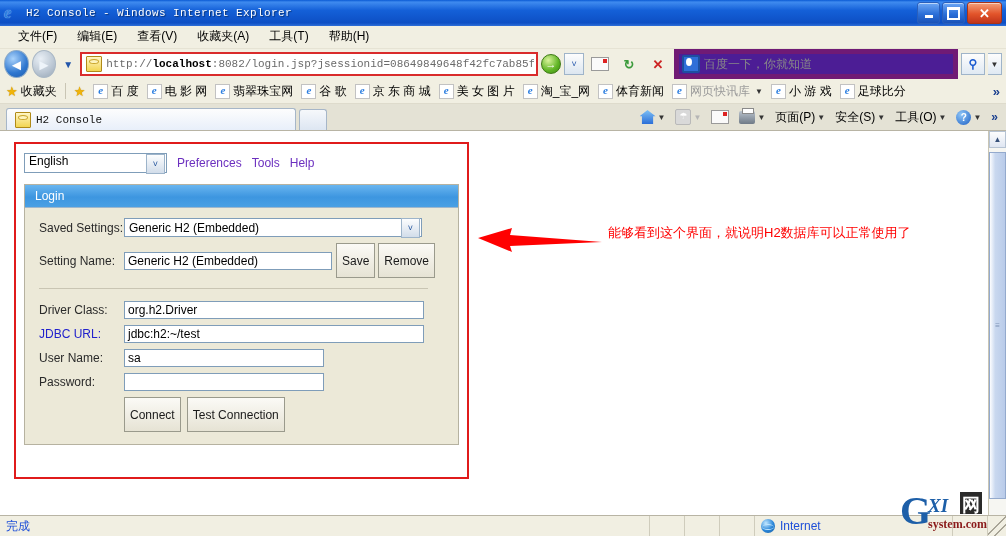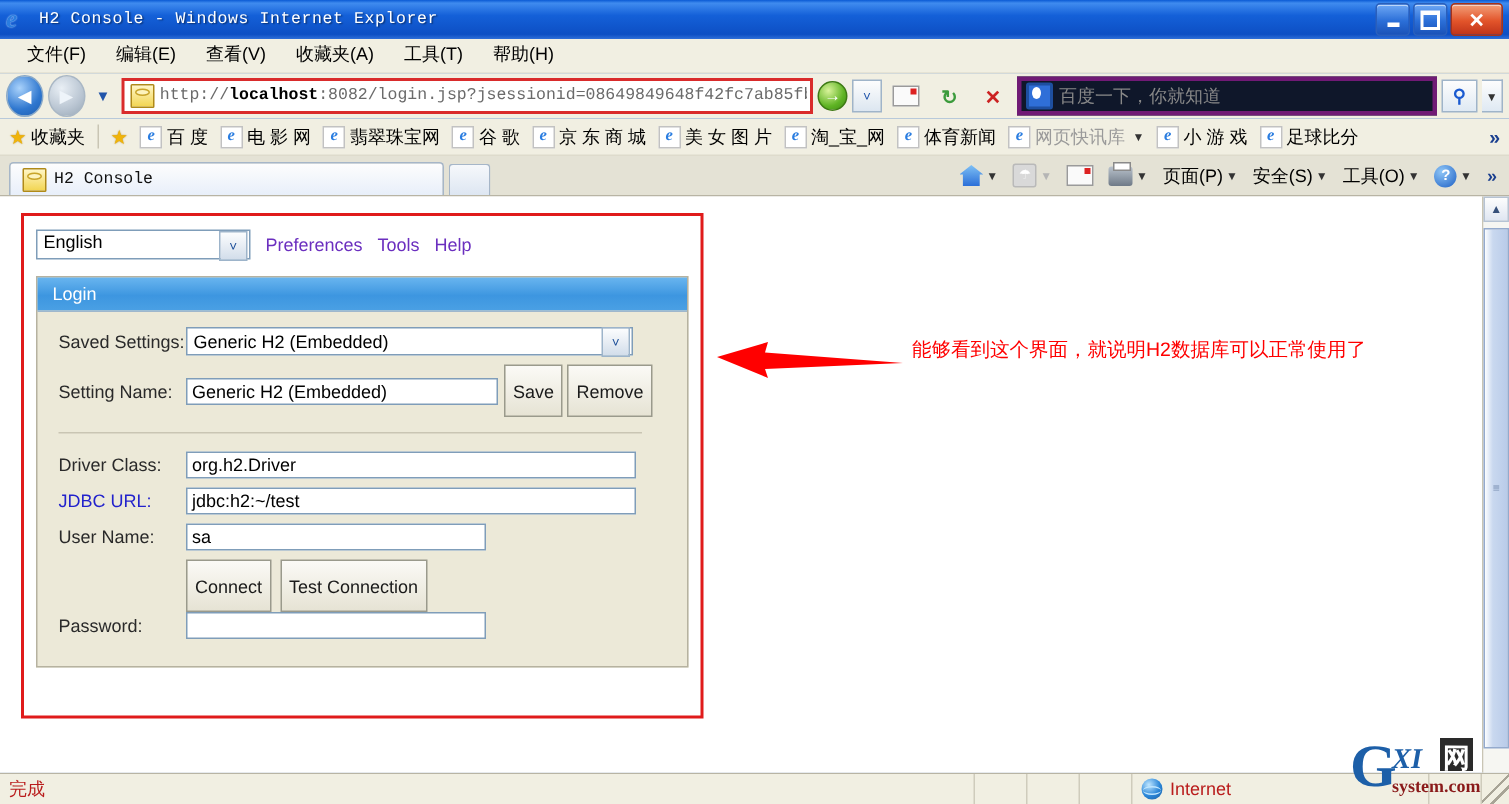--- a/index.html
+++ b/index.html
@@ -130,21 +130,21 @@
     display: flex; align-items: center; justify-content: center;
     color: #2255aa; font-size: 9px;
   }
   .tbbtn {
     width: 24px; height: 22px; flex: none;
     display: flex; align-items: center; justify-content: center;
     border: 1px solid transparent; font-size: 13px;
   }
   .searchbox {
     width: 270px; height: 20px; flex: none;
-    border: 3px solid #701a75; background: #0f172a;
+    border: 5px solid #701a75; background: #4c1d95;
     display: flex; align-items: center; padding: 0 2px;
   }
   .search-ico {
     width: 14px; height: 14px; flex: none; margin: 0 4px 0 1px;
     border: 2px solid #1e4fa0; background: #2f6fd8; border-radius: 2px;
     position: relative;
   }
   .search-ico::after {
     content: ''; position: absolute; left: 2px; top: 1px;
     width: 6px; height: 8px; border-radius: 50%; background: #fff;
@@ -352,21 +352,21 @@
     border: 1px solid #94aacd; box-sizing: border-box;
     display: flex; align-items: center; justify-content: center;
     color: #7f93b5; font-size: 8px; line-height: 3px;
   }
 
   
   .statusbar {
     height: 20px; background: #f1efe2; flex: none;
     display: flex; align-items: center;
     border-top: 1px solid #b8b4a4;
-    font-size: 12px; color: #b91c1c;
+    font-size: 12px; color: #1d4ed8;
   }
   .st-cell { border-right: 1px solid #cfccbc; height: 100%; display: flex; align-items: center; padding: 0 6px; }
   .st-main { flex: 1; }
   .st-blank { width: 22px; }
   .st-zone { width: 185px; gap: 5px; }
   .globe {
     width: 14px; height: 14px; border-radius: 50%;
     background: radial-gradient(circle at 35% 30%, #bfe6ff, #2a86d8 55%, #1a5c9e);
     position: relative; flex: none;
   }
@@ -617,31 +617,31 @@
               </div>
             </div>
 
             <div class="frow">
               <div class="flabel">User Name:</div>
               <div class="ftext" style="width:200px;">
                 <span>sa</span>
               </div>
             </div>
 
-            <div class="frow" style="margin-top:6px;margin-bottom:0;">
-              <div class="flabel"></div>
-              <div class="btn">Connect</div>
-              <div class="btn" style="margin-left:6px;">Test Connection</div>
-            </div>
-
             <div class="frow">
               <div class="flabel">Password:</div>
               <div class="ftext" style="width:200px;">
                 <span></span>
               </div>
+            </div>
+
+            <div class="frow" style="margin-top:6px;margin-bottom:0;">
+              <div class="flabel"></div>
+              <div class="btn">Connect</div>
+              <div class="btn" style="margin-left:6px;">Test Connection</div>
             </div>
 
           </div>
         </div>
       </div>
 
       <svg class="anno-arrow" width="124" height="26" viewBox="0 0 124 26">
         <polygon points="0,10 34,0 32,7 124,14 32,18 34,24" fill="#ff0000"></polygon>
       </svg>
       <div class="anno-text">能够看到这个界面，就说明H2数据库可以正常使用了</div>

